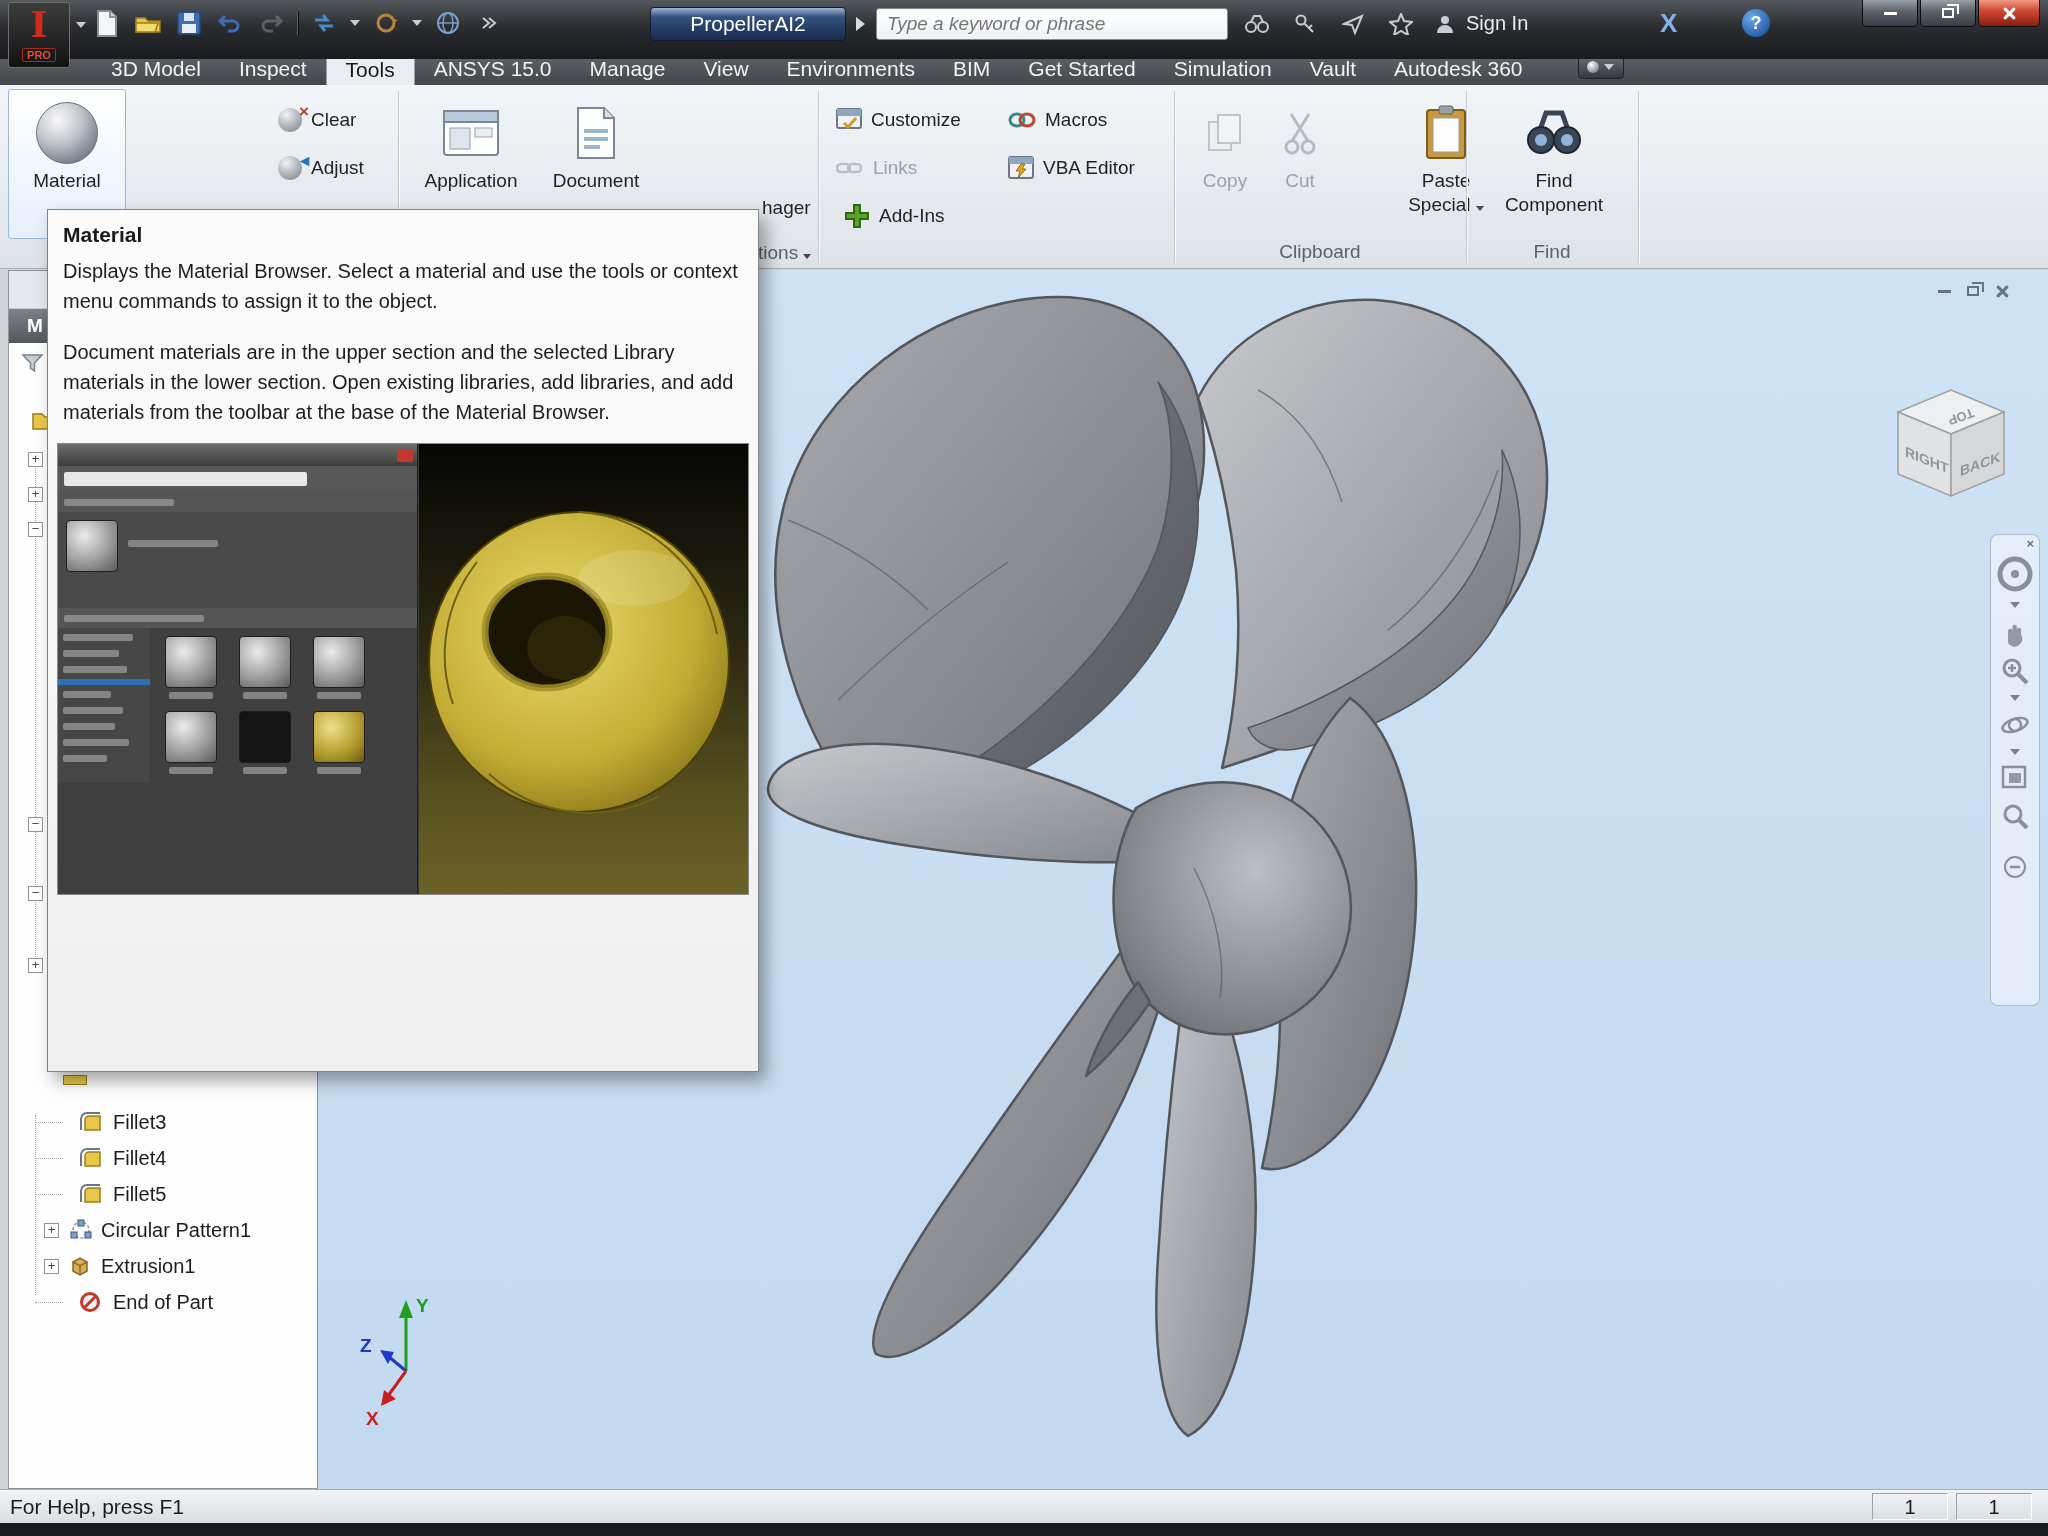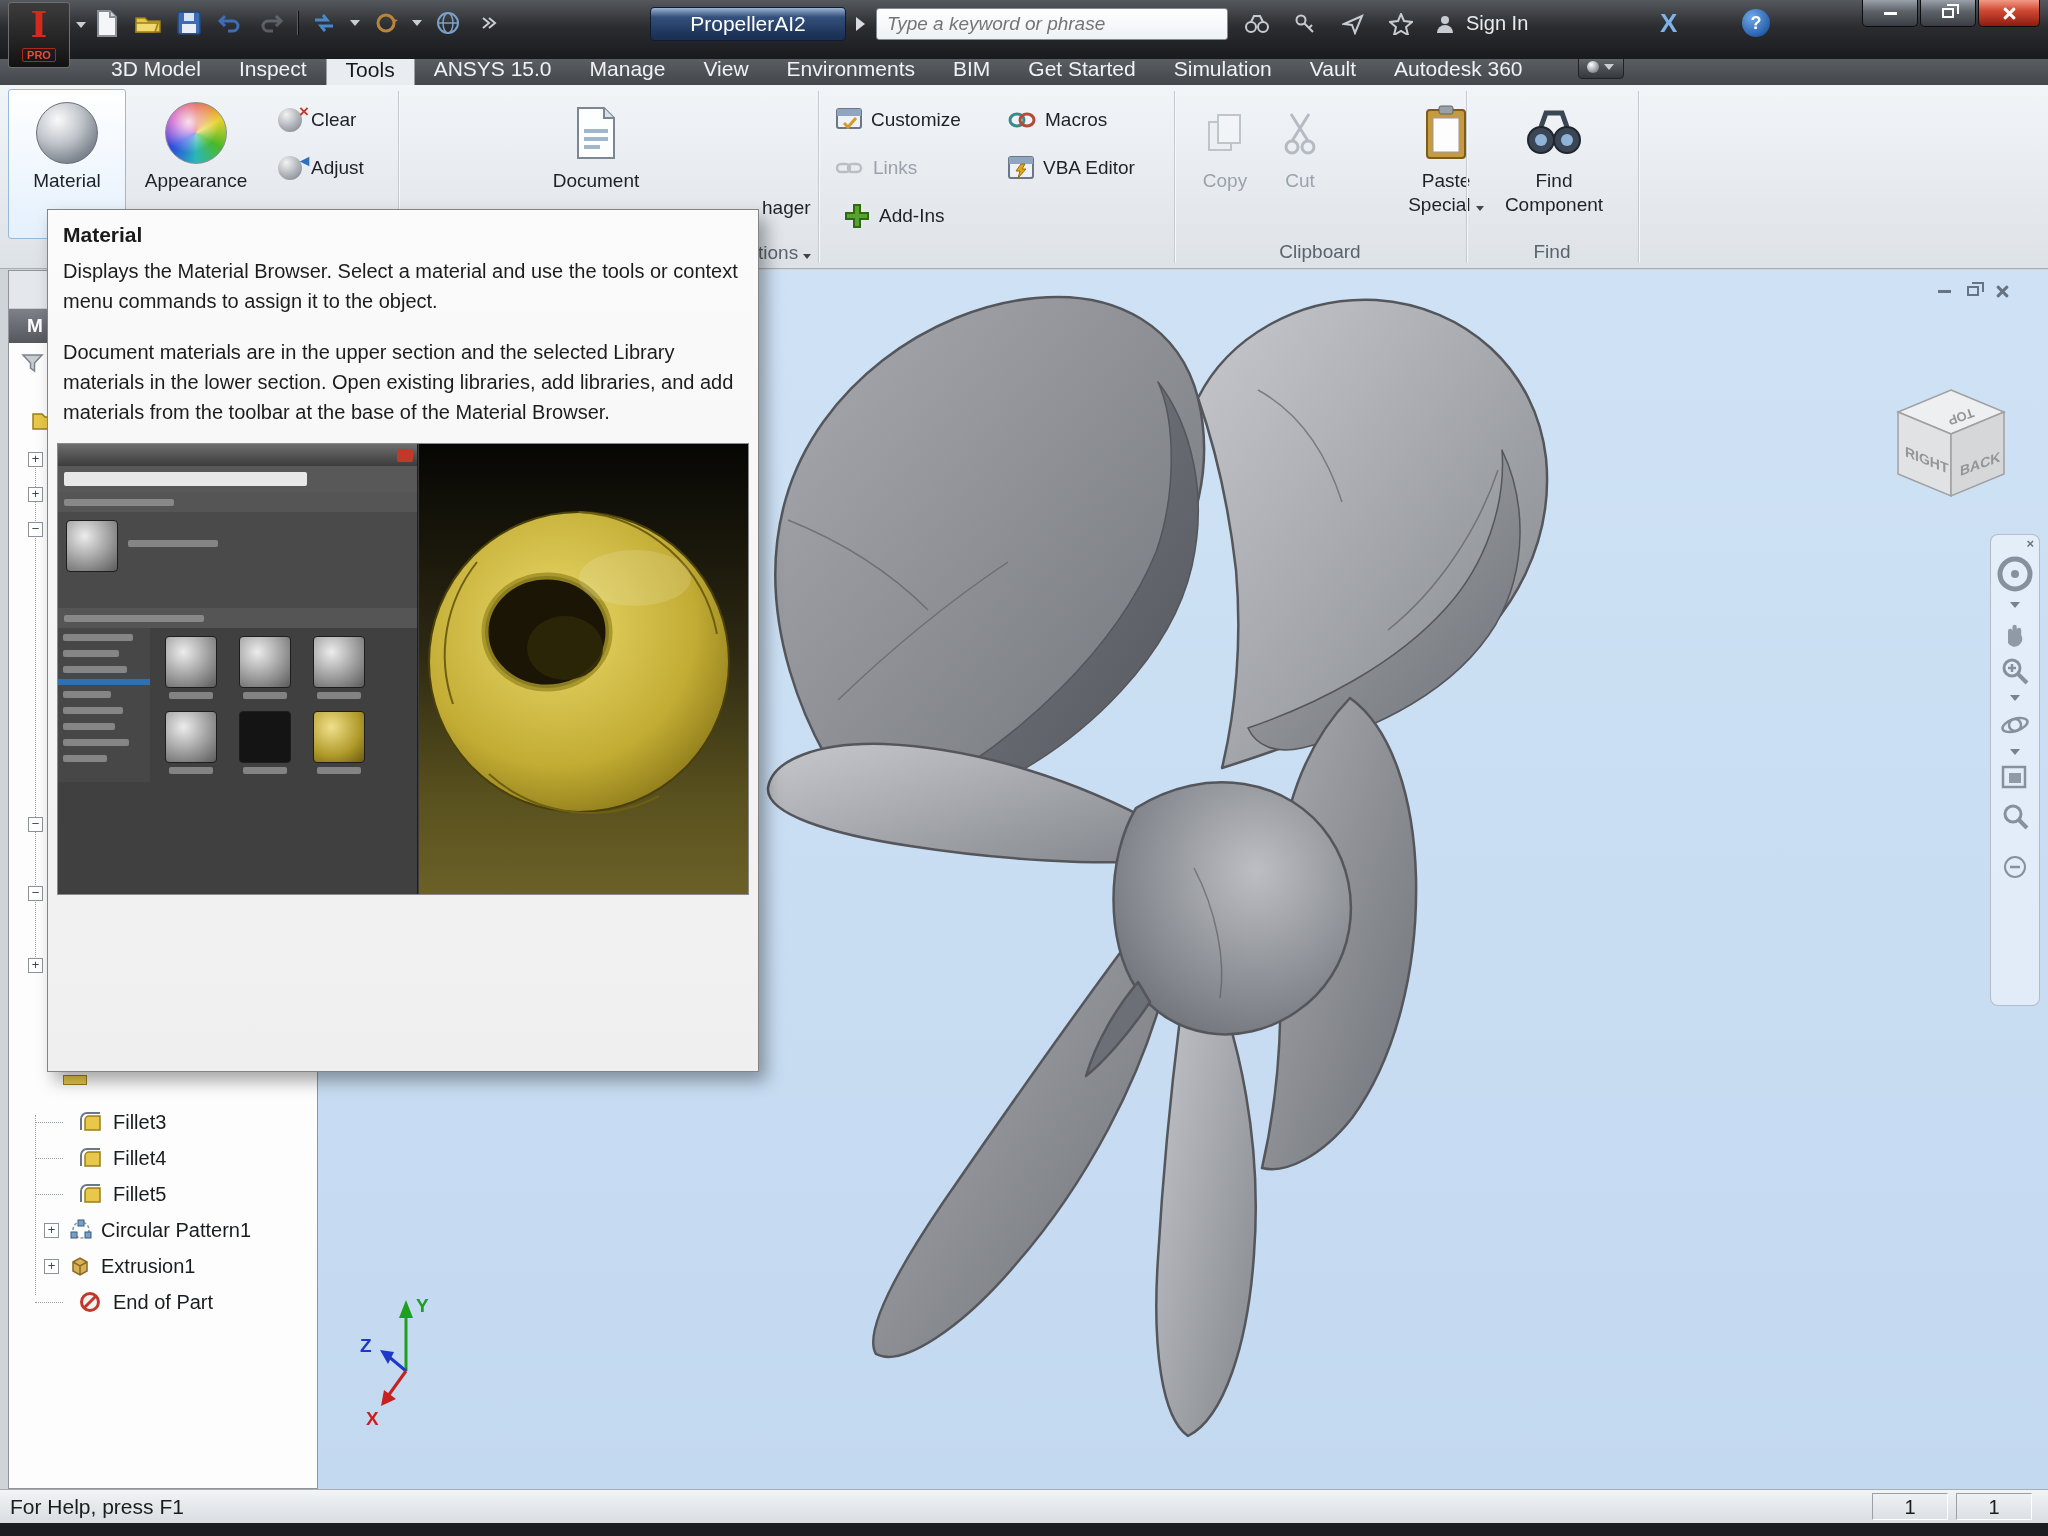--- a/index.html
+++ b/index.html
@@ -263,41 +263,46 @@
     </span>
 </div>
 
 <div id="ribbon">
   <div class="rbtn-lg hover" style="left:8px;width:118px">
     <span class="iconbox">
         <span class="i-sphere"></span>
       </span>
     <span class="rlabel">Material</span>
   </div>
-  <div class="rbtn-lg" style="left:132px;width:128px">
-    <span class="iconbox">
-        <span class="i-wheel"></span>
-      </span>
-    <span class="rlabel">Appearance</span>
-  </div>
   <div class="rbtn-sm" style="left:272px;top:14px;width:120px">
     <span class="i-ball">
         <span class="mark red">×</span>
       </span>
     <span class="rlabel">Clear</span>
   </div>
   <div class="rbtn-sm" style="left:272px;top:62px;width:120px">
     <span class="i-ball">
         <span class="mark blue">◂</span>
       </span>
     <span class="rlabel">Adjust</span>
   </div>
 
   <div class="sep-v" style="left:398px"></div>
 
+  <div class="rbtn-lg" style="left:410px;width:122px">
+    <span class="iconbox">
+      <svg width="58" height="48">
+          <rect x="2" y="2" width="54" height="44" rx="3" fill="#fdfefe" stroke="#7c8694" stroke-width="2"></rect>
+          <rect x="2" y="2" width="54" height="11" fill="#b9c8da" stroke="#7c8694" stroke-width="2"></rect>
+          <rect x="8" y="19" width="20" height="21" fill="#dde6ee" stroke="#98a2ae"></rect>
+          <rect x="33" y="19" width="17" height="9" fill="#e8eef4" stroke="#98a2ae"></rect>
+        </svg>
+    </span>
+    <span class="rlabel">Application</span>
+  </div>
   <div class="rbtn-lg" style="left:538px;width:116px">
     <span class="iconbox">
       <svg width="44" height="54">
           <path d="M4 2 h26 l10 10 v40 h-36 z" fill="#fdfefe" stroke="#7c8694" stroke-width="2"></path>
           <path d="M30 2 v10 h10" fill="#d8e0e8" stroke="#7c8694" stroke-width="2"></path>
           <rect x="10" y="23" width="24" height="4" fill="#9fb6cc"></rect>
           <rect x="10" y="31" width="24" height="4" fill="#9fb6cc"></rect>
           <rect x="10" y="39" width="16" height="4" fill="#9fb6cc"></rect>
         </svg>
     </span>

